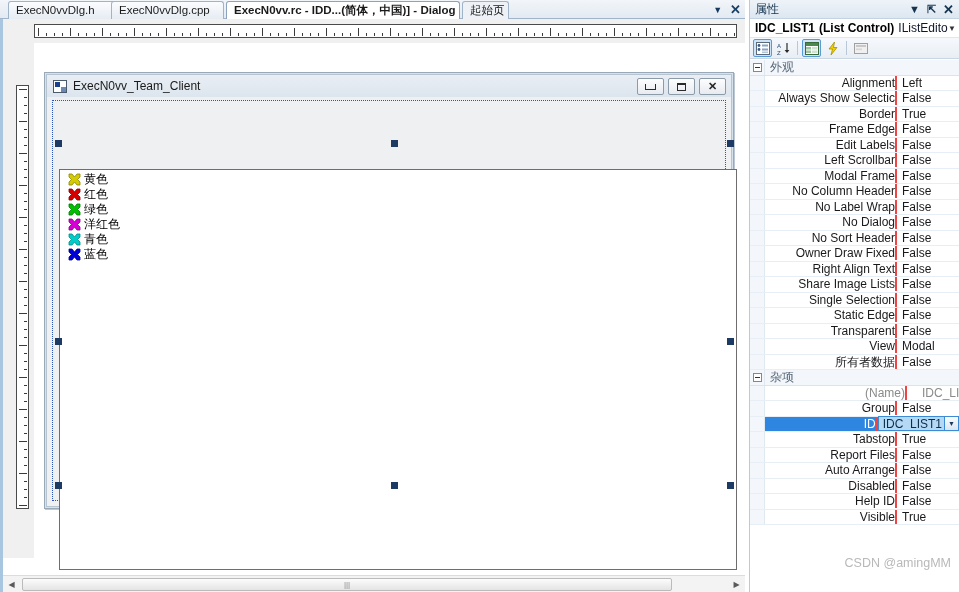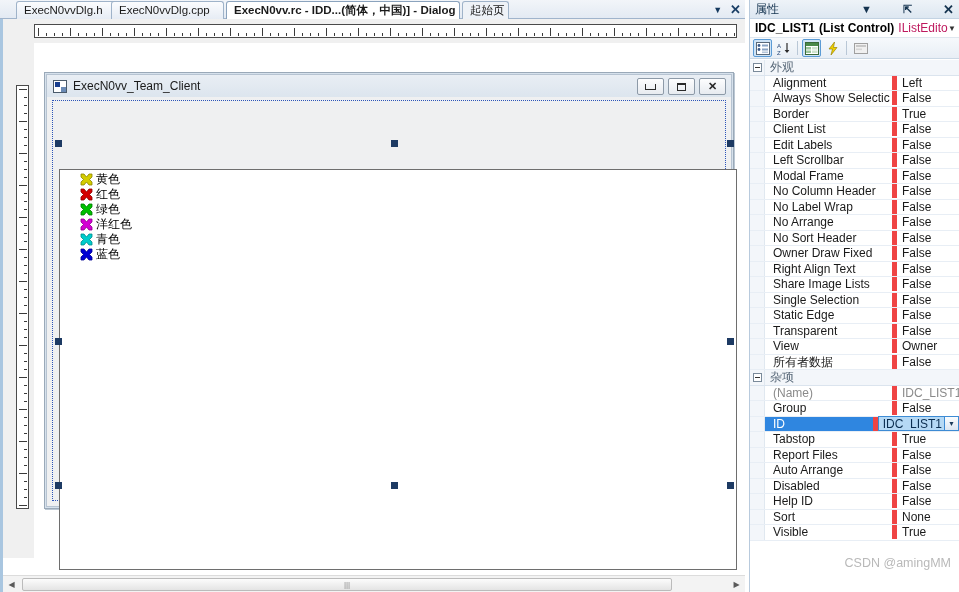--- a/index.html
+++ b/index.html
@@ -160,21 +160,21 @@
     line-height: 19px;
     padding-left: 7px;
     border-right: 1px solid #d5d5d5;
     font-size: 12px;
     color: #111;
     white-space: nowrap;
     overflow: hidden;
   }
   .lc-col.c0 { width: 56px; }
   .lc-col.c1 { flex: 1; border-right: none; }
-  .lc-rows { padding: 2px 0 0 20px; }
+  .lc-rows { padding: 2px 0 0 8px; }
   .lc-row {
     height: 15px;
     display: flex; align-items: center;
     font-size: 12px;
     color: #000;
     white-space: nowrap;
   }
   .lc-ico {
     width: 13px; height: 13px;
     margin-right: 3px;
@@ -224,38 +224,37 @@
     border-left: 1px solid #b8cadd;
   }
   .props-title {
     height: 19px;
     background: linear-gradient(#eef3f8, #dde7f1);
     display: flex; align-items: center;
     padding-left: 5px;
     font-size: 12px;
     color: #14334f;
     border-bottom: 1px solid #c3d3e3;
-    gap: 24px;
   }
   .props-title .spacer { flex: 1; }
   .pt-ico { margin-right: 7px; font-size: 11px; color: #14334f; cursor: pointer; }
   .pt-ico.pin { font-weight: bold; }
   .pt-ico.close { font-size: 13px; font-weight: bold; margin-right: 5px; }
 
   .props-obj {
     height: 19px;
     background: #ffffff;
     display: flex; align-items: center;
     padding-left: 5px;
     font-size: 12px;
     border-bottom: 1px solid #dfe7ef;
     overflow: hidden;
   }
   .props-obj b { font-weight: bold; white-space: nowrap; }
-  .props-obj .type { color: #be185d; margin-left: 4px; white-space: nowrap; overflow: hidden; }
+  .props-obj .type { color: #0f172a; margin-left: 4px; white-space: nowrap; overflow: hidden; }
   .props-obj .caret { margin-left: auto; font-size: 8px; padding-right: 3px; color: #333; }
 
   .props-toolbar {
     height: 21px;
     background: linear-gradient(#f6f9fc, #e8eef5);
     display: flex; align-items: center;
     padding-left: 3px;
     gap: 2px;
     border-bottom: 1px solid #c9d7e4;
   }
@@ -289,22 +288,23 @@
     border-right: 1px solid #e0e8f0;
     flex: none;
     display: flex; align-items: center; justify-content: center;
   }
   .prow .pname {
     width: 132px;
     padding-left: 8px;
     white-space: nowrap;
     overflow: hidden;
     color: #1a1a1a;
-    border-right: 5px solid #ef4444;
+    border-right: 2px solid #ef4444;
     line-height: 14px;
+    text-align: right;
   }
   .prow .pval {
     flex: 1;
     padding-left: 5px;
     white-space: nowrap;
     overflow: hidden;
     color: #1a1a1a;
     line-height: 14px;
   }
   .prow.cat {
@@ -320,21 +320,21 @@
     width: 9px; height: 9px;
     border: 1px solid #7a8a9a;
     background: #ffffff;
     position: relative;
     display: inline-block;
   }
   .prow.cat .expander::before {
     content: ""; position: absolute; left: 1px; top: 3px;
     width: 5px; height: 1px; background: #333;
   }
-  .prow .pname.dim, .prow .pval.dim { color: #8a8a8a; }
+  .prow .pname.dim, .prow .pval.dim { color: #8a8a8a; margin-left: 10px; }
   .prow.sel .pname {
     background: #2f86e0;
     color: #ffffff;
   }
   .pval-edit {
     flex: 1;
     height: 15px;
     display: flex; align-items: center;
     position: relative;
   }
@@ -364,21 +364,21 @@
     color: #b9b9b9;
     white-space: nowrap;
   }
 </style>
 </head>
 <body>
 
 <div id="app">
 
   <div class="tabbar">
-    <div class="tab" style="left:16px;width:121px;">
+    <div class="tab" style="left:8px;width:121px;">
       <span>ExecN0vvDlg.h</span>
     </div>
     <div class="tab" style="left:111px;width:113px;">
       <span>ExecN0vvDlg.cpp</span>
     </div>
     <div class="tab active" style="left:226px;width:234px;">
       <span>ExecN0vv.rc - IDD...(简体，中国)] - Dialog</span>
     </div>
     <div class="tab" style="left:462px;width:47px;background:#eef2f7;">
       <span style="font-weight:normal;">起始页</span>
@@ -721,21 +721,21 @@
           <span class="pname">Always Show Selectic</span>
           <span class="pval">False</span>
         </div>
         <div class="prow">
           <span class="gutter"></span>
           <span class="pname">Border</span>
           <span class="pval">True</span>
         </div>
         <div class="prow">
           <span class="gutter"></span>
-          <span class="pname">Client List</span>
+          <span class="pname">Frame Edge</span>
           <span class="pval">False</span>
         </div>
         <div class="prow">
           <span class="gutter"></span>
           <span class="pname">Edit Labels</span>
           <span class="pval">False</span>
         </div>
         <div class="prow">
           <span class="gutter"></span>
           <span class="pname">Left Scrollbar</span>
@@ -751,21 +751,21 @@
           <span class="pname">No Column Header</span>
           <span class="pval">False</span>
         </div>
         <div class="prow">
           <span class="gutter"></span>
           <span class="pname">No Label Wrap</span>
           <span class="pval">False</span>
         </div>
         <div class="prow">
           <span class="gutter"></span>
-          <span class="pname">No Arrange</span>
+          <span class="pname">No Dialog</span>
           <span class="pval">False</span>
         </div>
         <div class="prow">
           <span class="gutter"></span>
           <span class="pname">No Sort Header</span>
           <span class="pval">False</span>
         </div>
         <div class="prow">
           <span class="gutter"></span>
           <span class="pname">Owner Draw Fixed</span>
@@ -792,21 +792,21 @@
           <span class="pval">False</span>
         </div>
         <div class="prow">
           <span class="gutter"></span>
           <span class="pname">Transparent</span>
           <span class="pval">False</span>
         </div>
         <div class="prow">
           <span class="gutter"></span>
           <span class="pname">View</span>
-          <span class="pval">Owner</span>
+          <span class="pval">Modal</span>
         </div>
         <div class="prow">
           <span class="gutter"></span>
           <span class="pname">所有者数据</span>
           <span class="pval">False</span>
         </div>
         <div class="prow cat">
           <span class="gutter">
             <span class="expander"></span>
           </span>
@@ -850,25 +850,20 @@
           <span class="pname">Disabled</span>
           <span class="pval">False</span>
         </div>
         <div class="prow">
           <span class="gutter"></span>
           <span class="pname">Help ID</span>
           <span class="pval">False</span>
         </div>
         <div class="prow">
           <span class="gutter"></span>
-          <span class="pname">Sort</span>
-          <span class="pval">None</span>
-        </div>
-        <div class="prow">
-          <span class="gutter"></span>
           <span class="pname">Visible</span>
           <span class="pval">True</span>
         </div>
       </div>
 
     <div class="watermark">CSDN @amingMM</div>
   </div>
 
 </div>
 

